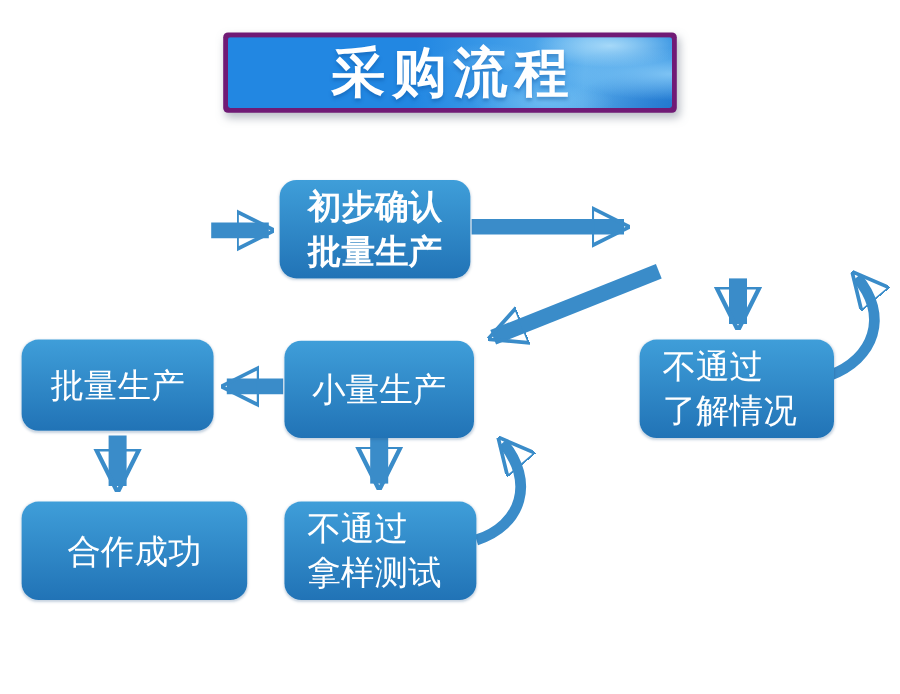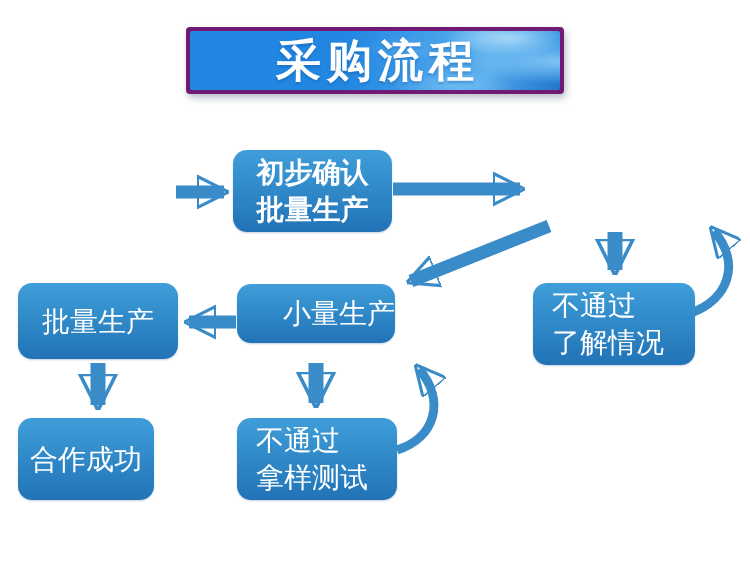--- a/index.html
+++ b/index.html
@@ -60,22 +60,22 @@
     font-size:28px;line-height:37px;
     z-index:2;
     box-shadow:0 1px 2px rgba(30,80,130,.25);
   }
   .node.left-align{align-items:flex-start;padding-left:19px;}
   .n-communicate        {left:18px; top:150px;width:158px;height:83px;}
   .n-confirm-model      {left:233px;top:150px;width:159px;height:82px;font-weight:bold;}
   .n-sample-test        {left:533px;top:152px;width:162px;height:80px;}
   .n-adjust-formula     {left:533px;top:283px;width:162px;height:82px;}
   .n-mass-production    {left:18px; top:283px;width:160px;height:76px;}
-  .n-small-production   {left:237px;top:284px;width:158px;height:59px;align-items:flex-end;}
-  .n-cooperation-success{left:18px; top:418px;width:136px;height:82px;}
+  .n-small-production   {left:237px;top:284px;width:158px;height:81px;}
+  .n-cooperation-success{left:18px; top:418px;width:188px;height:82px;}
   .n-adjust-process     {left:237px;top:418px;width:160px;height:82px;}
   
   .arrows{position:absolute;left:0;top:0;z-index:1;}
   .arrows line, .arrows path{stroke:var(--arrow);}
   .arrows path{fill:none;}
   .ah{fill:var(--arrow);}
 </style>
 </head>
 <body>
 

